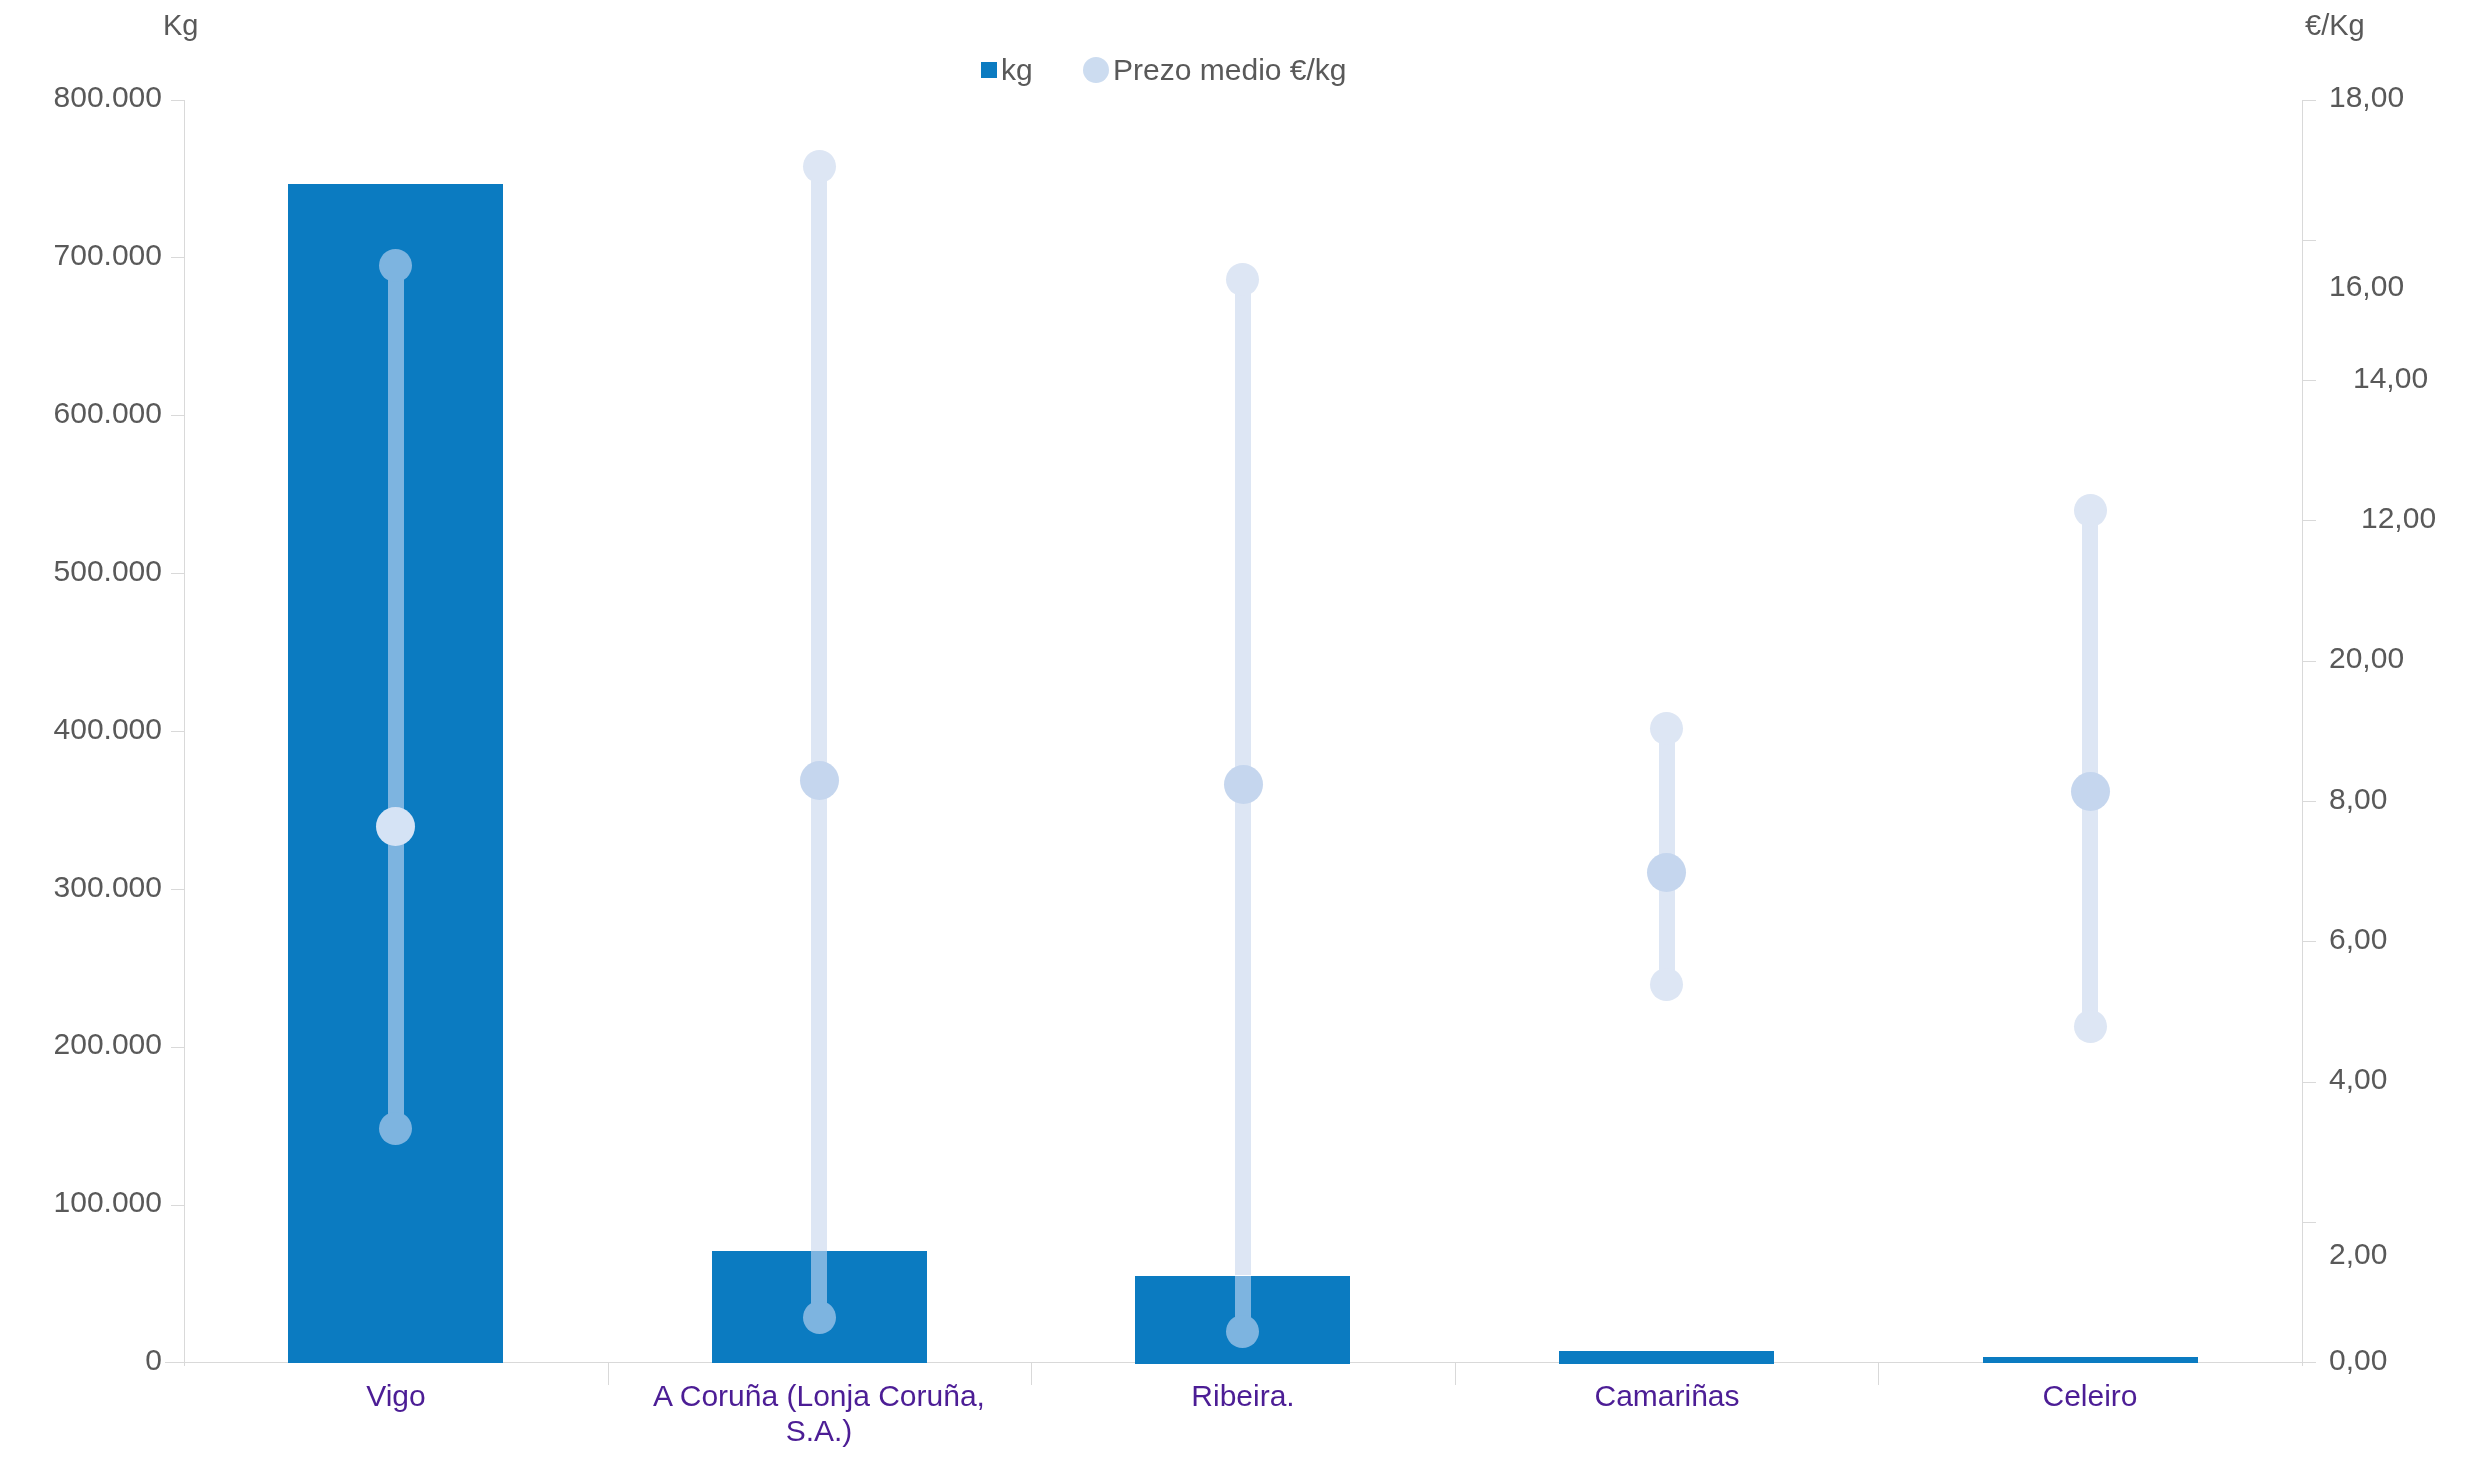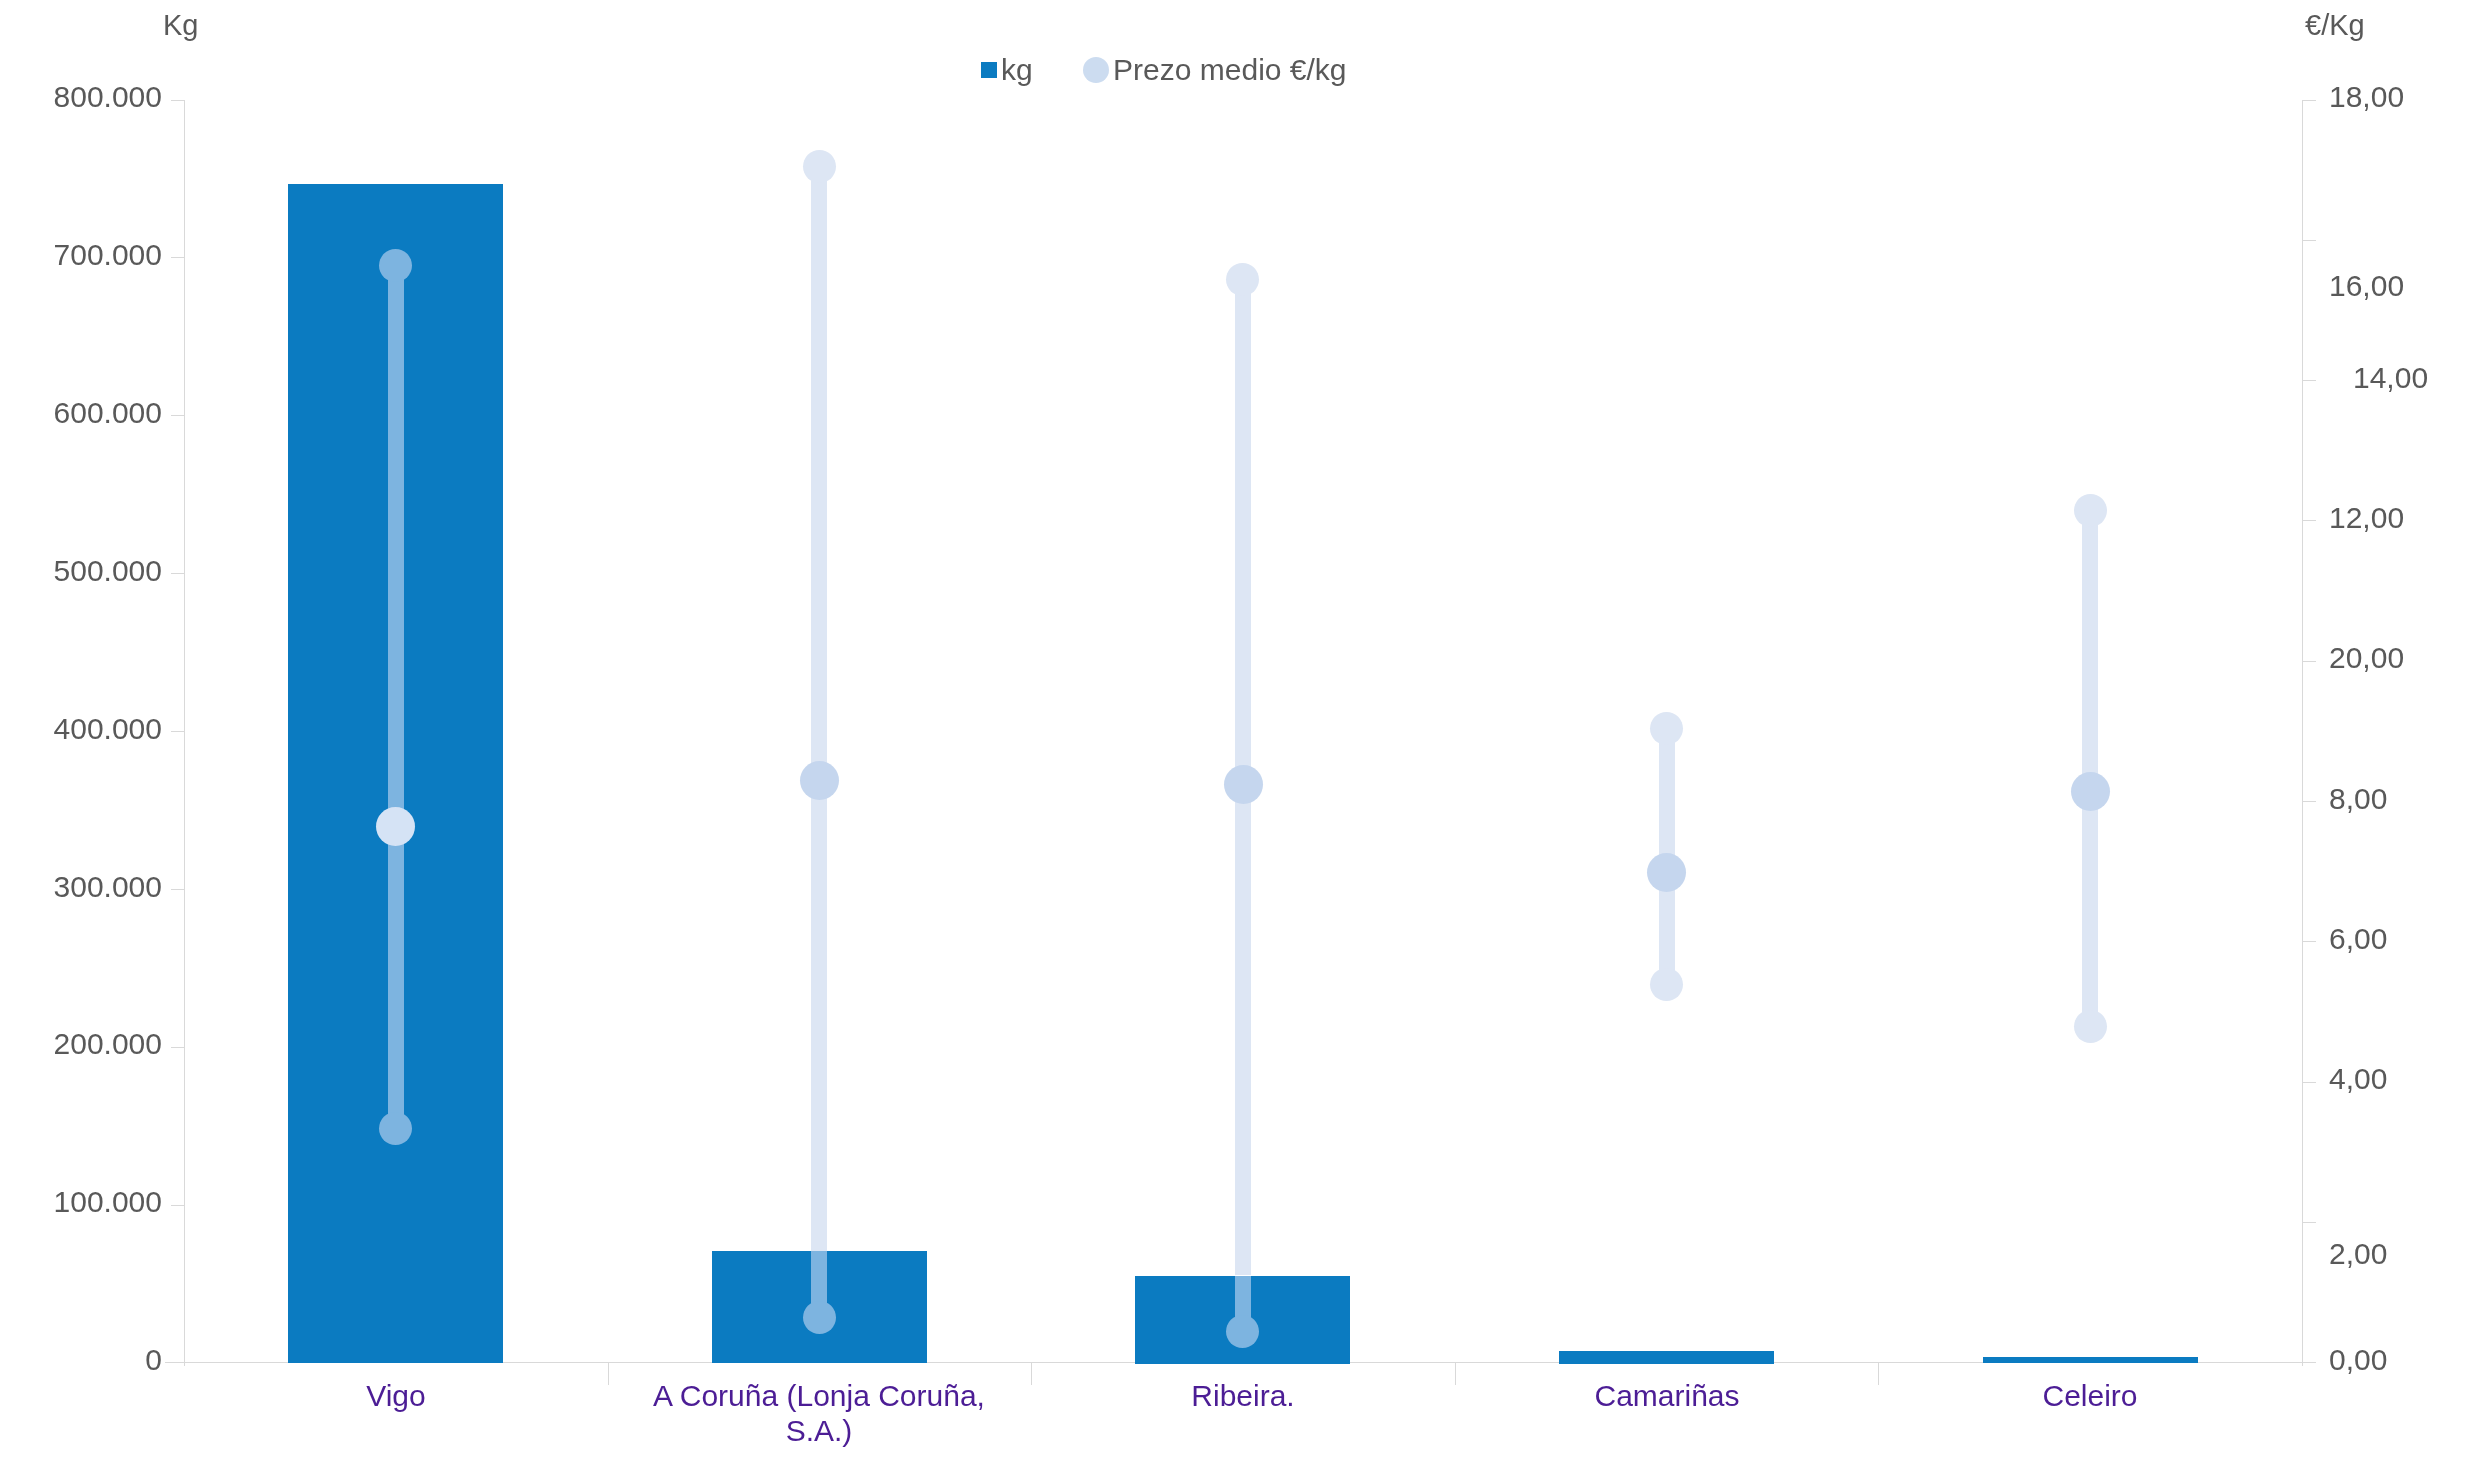--- a/index.html
+++ b/index.html
@@ -193,21 +193,21 @@
       <div class="tick-label tick-label-left" style="top: 1343px; right: 2325px;">0</div>
     </div>
   <div id="right-ticks-layer">
       <div class="tick-mark tick-right" style="top: 100px;"></div>
       <div class="tick-label tick-label-right" style="top: 80px;">18,00</div>
       <div class="tick-mark tick-right" style="top: 240px;"></div>
       <div class="tick-label tick-label-right" style="top: 221px; margin-top: 48px;">16,00</div>
       <div class="tick-mark tick-right" style="top: 380px;"></div>
       <div class="tick-label tick-label-right" style="top: 361px; margin-left: 24px;">14,00</div>
       <div class="tick-mark tick-right" style="top: 520px;"></div>
-      <div class="tick-label tick-label-right" style="top: 501px;">12,00</div>
+      <div class="tick-label tick-label-right" style="top: 501px; margin-left: 32px;">12,00</div>
       <div class="tick-mark tick-right" style="top: 661px;"></div>
       <div class="tick-label tick-label-right" style="top: 641px;">20,00</div>
       <div class="tick-mark tick-right" style="top: 801px;"></div>
       <div class="tick-label tick-label-right" style="top: 782px;">8,00</div>
       <div class="tick-mark tick-right" style="top: 941px;"></div>
       <div class="tick-label tick-label-right" style="top: 922px;">6,00</div>
       <div class="tick-mark tick-right" style="top: 1082px;"></div>
       <div class="tick-label tick-label-right" style="top: 1062px;">4,00</div>
       <div class="tick-mark tick-right" style="top: 1222px;"></div>
       <div class="tick-label tick-label-right" style="top: 1237px;">2,00</div>

